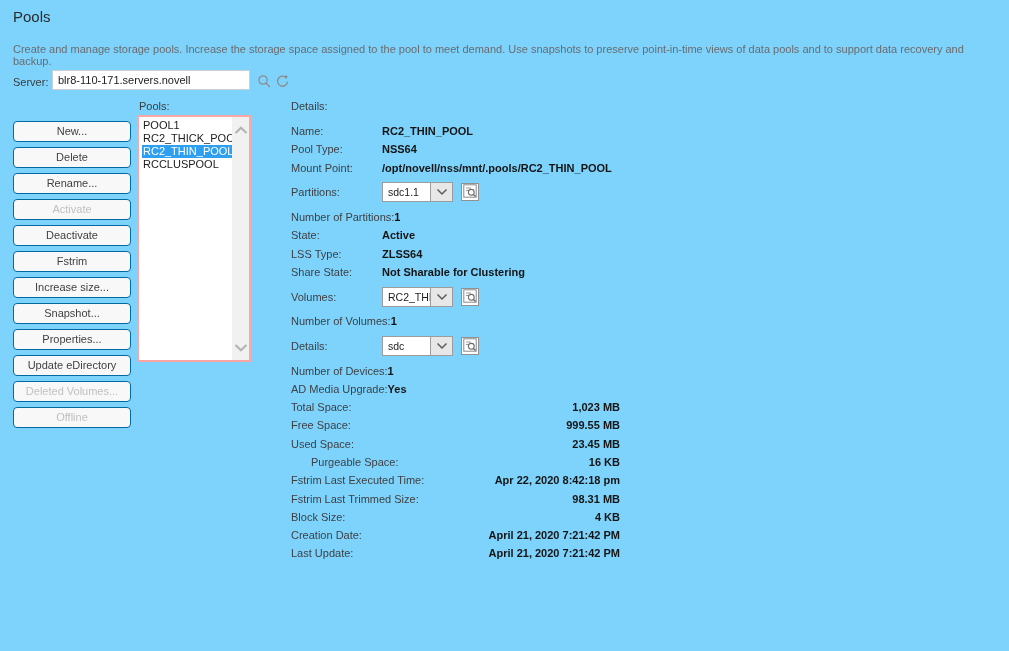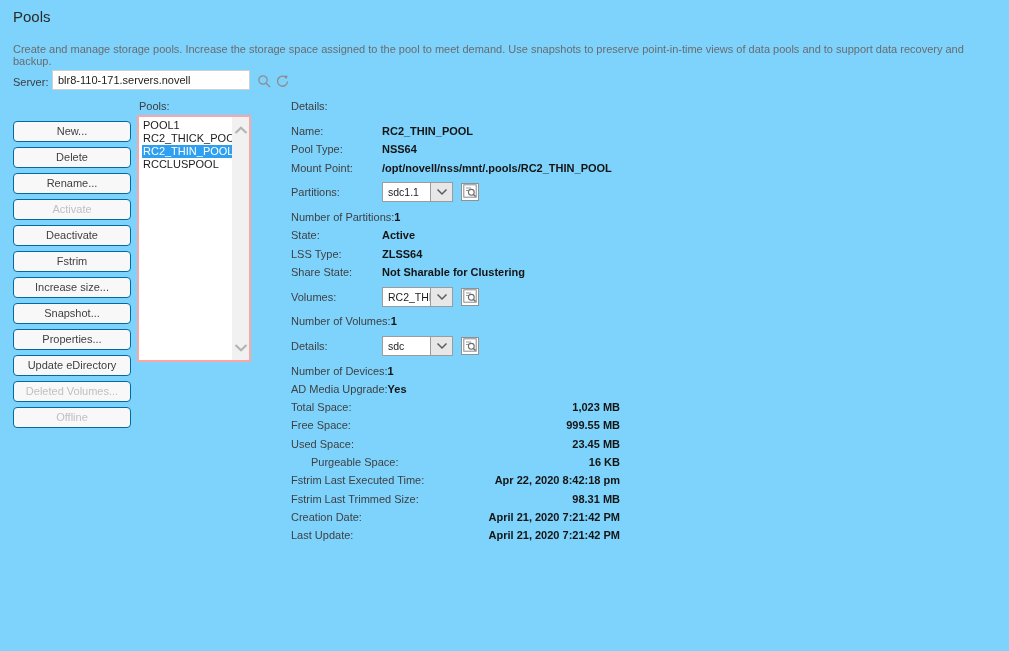--- a/index.html
+++ b/index.html
@@ -236,20 +236,24 @@
         </div>
         <div class="drow ralign">
           <span class="dlabel">Fstrim Last Executed Time:</span>
           <span class="dval">Apr 22, 2020 8:42:18 pm</span>
         </div>
         <div class="drow ralign">
           <span class="dlabel">Fstrim Last Trimmed Size:</span>
           <span class="dval">98.31 MB</span>
         </div>
         <div class="drow ralign">
+          <span class="dlabel">Block Size:</span>
+          <span class="dval">4 KB</span>
+        </div>
+        <div class="drow ralign">
           <span class="dlabel">Creation Date:</span>
           <span class="dval">April 21, 2020 7:21:42 PM</span>
         </div>
         <div class="drow ralign">
           <span class="dlabel">Last Update:</span>
           <span class="dval">April 21, 2020 7:21:42 PM</span>
         </div>
       </div>
   </div>
 

